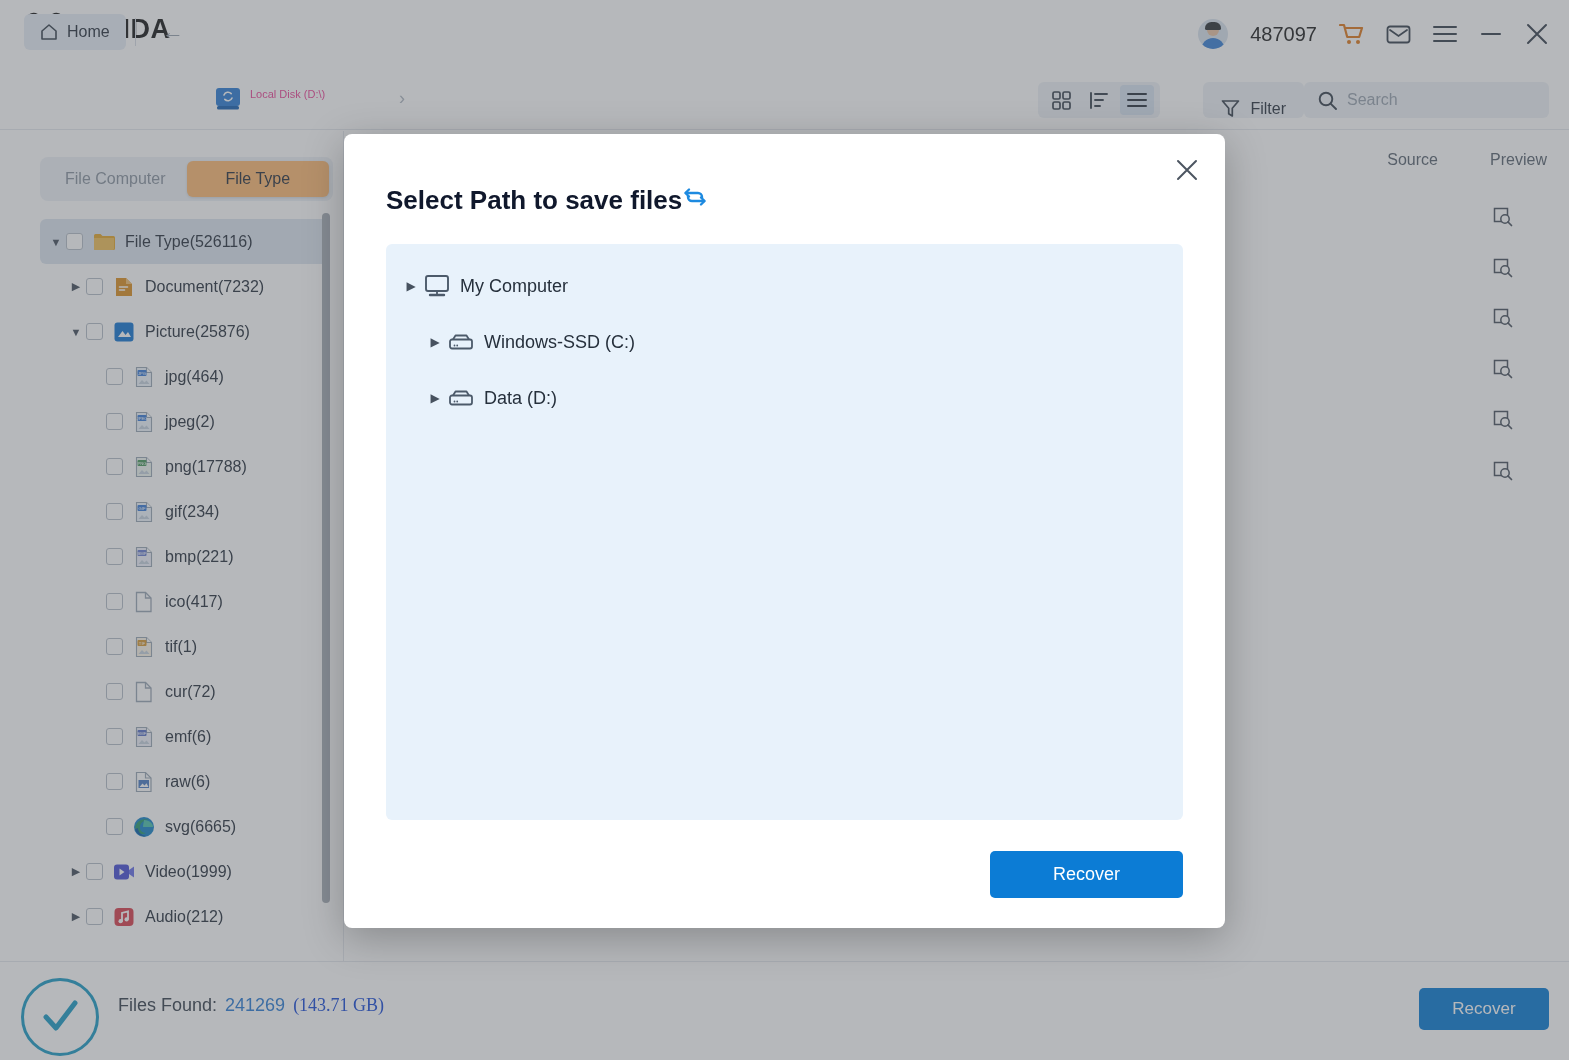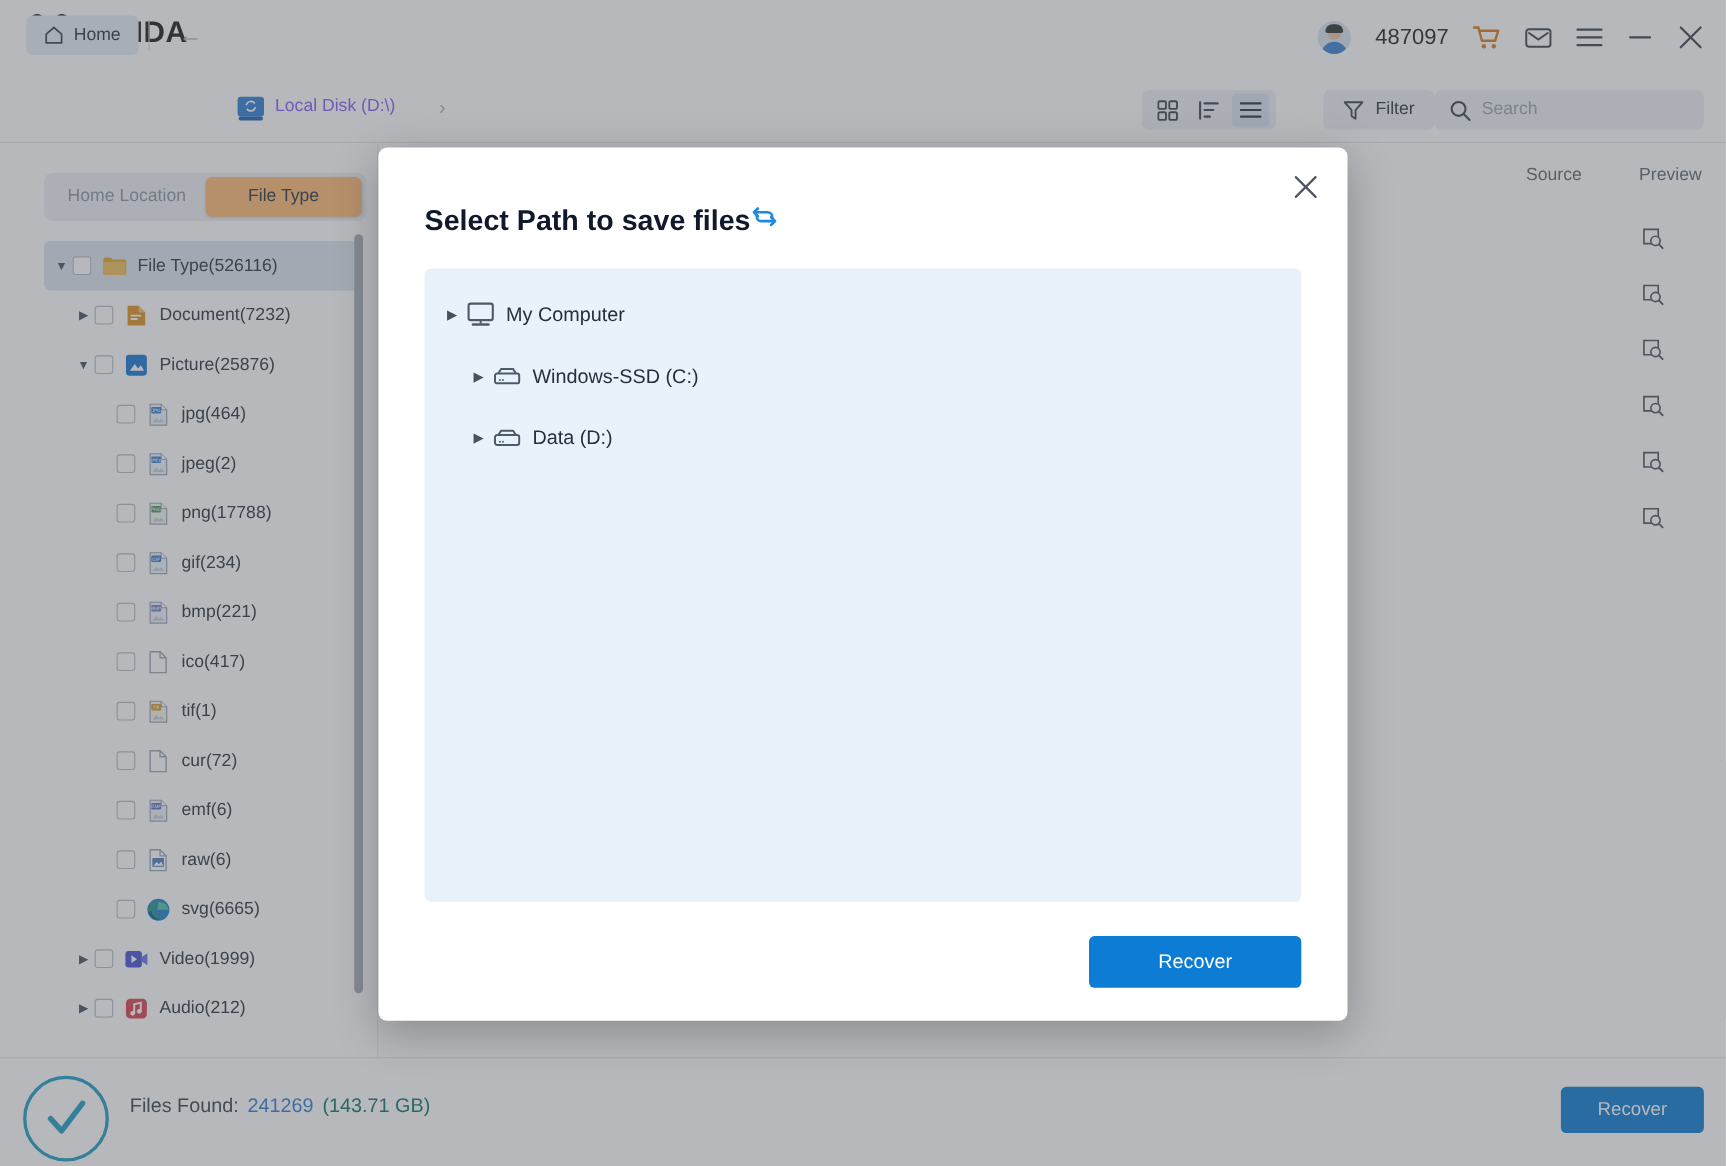--- a/index.html
+++ b/index.html
@@ -50,33 +50,33 @@
     background: #e7eef6; border-radius: 6px;
     display: flex; align-items: center; gap: 9px; cursor: pointer;
     font-size: 16px; color: #2b3440;
   }
   .vdiv { position: absolute; left: 135px; top: 18px; width: 1px; height: 28px; background: #d7dde5; }
   .back-arrow { position: absolute; left: 162px; top: 20px; font-size: 22px; color: #9aa4b0; cursor: pointer; line-height: 24px; }
   .disk-icon {
     position: absolute; left: 214px; top: 86px; width: 28px; height: 26px;
   }
   .crumb-text {
-    position: absolute; left: 250px; top: 88px; font-size: 16px; color: #8b5cf6; cursor: pointer;
+    position: absolute; left: 250px; top: 88px; font-size: 11px; color: #ec4899; cursor: pointer;
   }
   .crumb-chevron { position: absolute; left: 399px; top: 88px; font-size: 18px; color: #b0b8c2; cursor: pointer; }
 
   .view-group {
     position: absolute; right: 409px; top: 82px; height: 36px;
     background: #eef2f7; border-radius: 6px; display: flex; align-items: center; padding: 0 6px; gap: 4px;
   }
   .view-btn { width: 34px; height: 30px; display: flex; align-items: center; justify-content: center; border-radius: 4px; cursor: pointer; }
   .view-btn.active { background: #d7e3f1; }
   .filter-btn {
     position: absolute; right: 265px; top: 82px; height: 36px; padding: 0 18px;
-    background: #eef2f7; border-radius: 6px; display: flex; align-items: center; gap: 10px;
+    background: #eef2f7; border-radius: 6px; display: flex; align-items: flex-end; gap: 10px;
     font-size: 16px; color: #2b3440; cursor: pointer;
   }
   .search-box {
     position: absolute; right: 20px; top: 82px; width: 245px; height: 36px;
     background: #eef2f7; border-radius: 6px; display: flex; align-items: center; gap: 10px; padding: 0 14px;
   }
   .search-box input {
     border: none; background: transparent; outline: none;
     font-size: 16px; color: #44505e; width: 180px;
     font-family: "Liberation Sans", sans-serif;
@@ -134,21 +134,21 @@
   .check-circle {
     position: absolute; left: 21px; top: 16px; width: 78px; height: 78px;
     border-radius: 50%; border: 3px solid #1f9dc6;
     display: flex; align-items: center; justify-content: center;
   }
   .files-found {
     position: absolute; left: 118px; top: 33px; font-size: 18px; color: #3a4450;
     display: flex; align-items: baseline; gap: 8px;
   }
   .ff-count { color: #2f7fd6; }
-  .ff-size { color: #0f766e; }
+  .ff-size { color: #1d4ed8; font-family: Liberation Serif, serif; }
   .recover-main {
     position: absolute; right: 20px; top: 26px; width: 130px; height: 42px;
     background: #0c7cd5; color: #ffffff; border: none; border-radius: 5px;
     font-size: 17px; cursor: pointer; font-family: "Liberation Sans", sans-serif;
   }
 
   
   .overlay {
     position: absolute; left: 0; top: 0; width: 1569px; height: 1060px;
     background: rgba(80,85,92,.42);
@@ -287,21 +287,21 @@
   <div class="search-box">
     <svg width="19" height="19" viewBox="0 0 19 19">
       <circle cx="8" cy="8" r="6.3" fill="none" stroke="#3a4450" stroke-width="1.9"></circle>
       <path d="M12.6 12.6L18 18" stroke="#3a4450" stroke-width="1.9" stroke-linecap="round"></path>
     </svg>
     <input value="" placeholder="Search" style="">
   </div>
 
   <div class="sidebar">
     <div class="seg">
-      <div class="seg-item">Home Location</div>
+      <div class="seg-item">File Computer</div>
       <div class="seg-item active">File Type</div>
     </div>
     <div class="tree" id="sidebar-tree">
         <div class="trow sel">
           <span class="caret">▼</span>
           <span class="cbox"></span>
           <span class="ficon">
             <svg width="22" height="20" viewBox="0 0 22 20">
               <path d="M1 3.5a1.5 1.5 0 011.5-1.5h5l2 2h11a1.5 1.5 0 011.5 1.5v11a1.5 1.5 0 01-1.5 1.5h-18A1.5 1.5 0 011 16.5z" fill="#e3a72e"></path>
               <path d="M1 6h20v10.5a1.5 1.5 0 01-1.5 1.5h-17A1.5 1.5 0 011 16.5z" fill="#f0c05a"></path>

